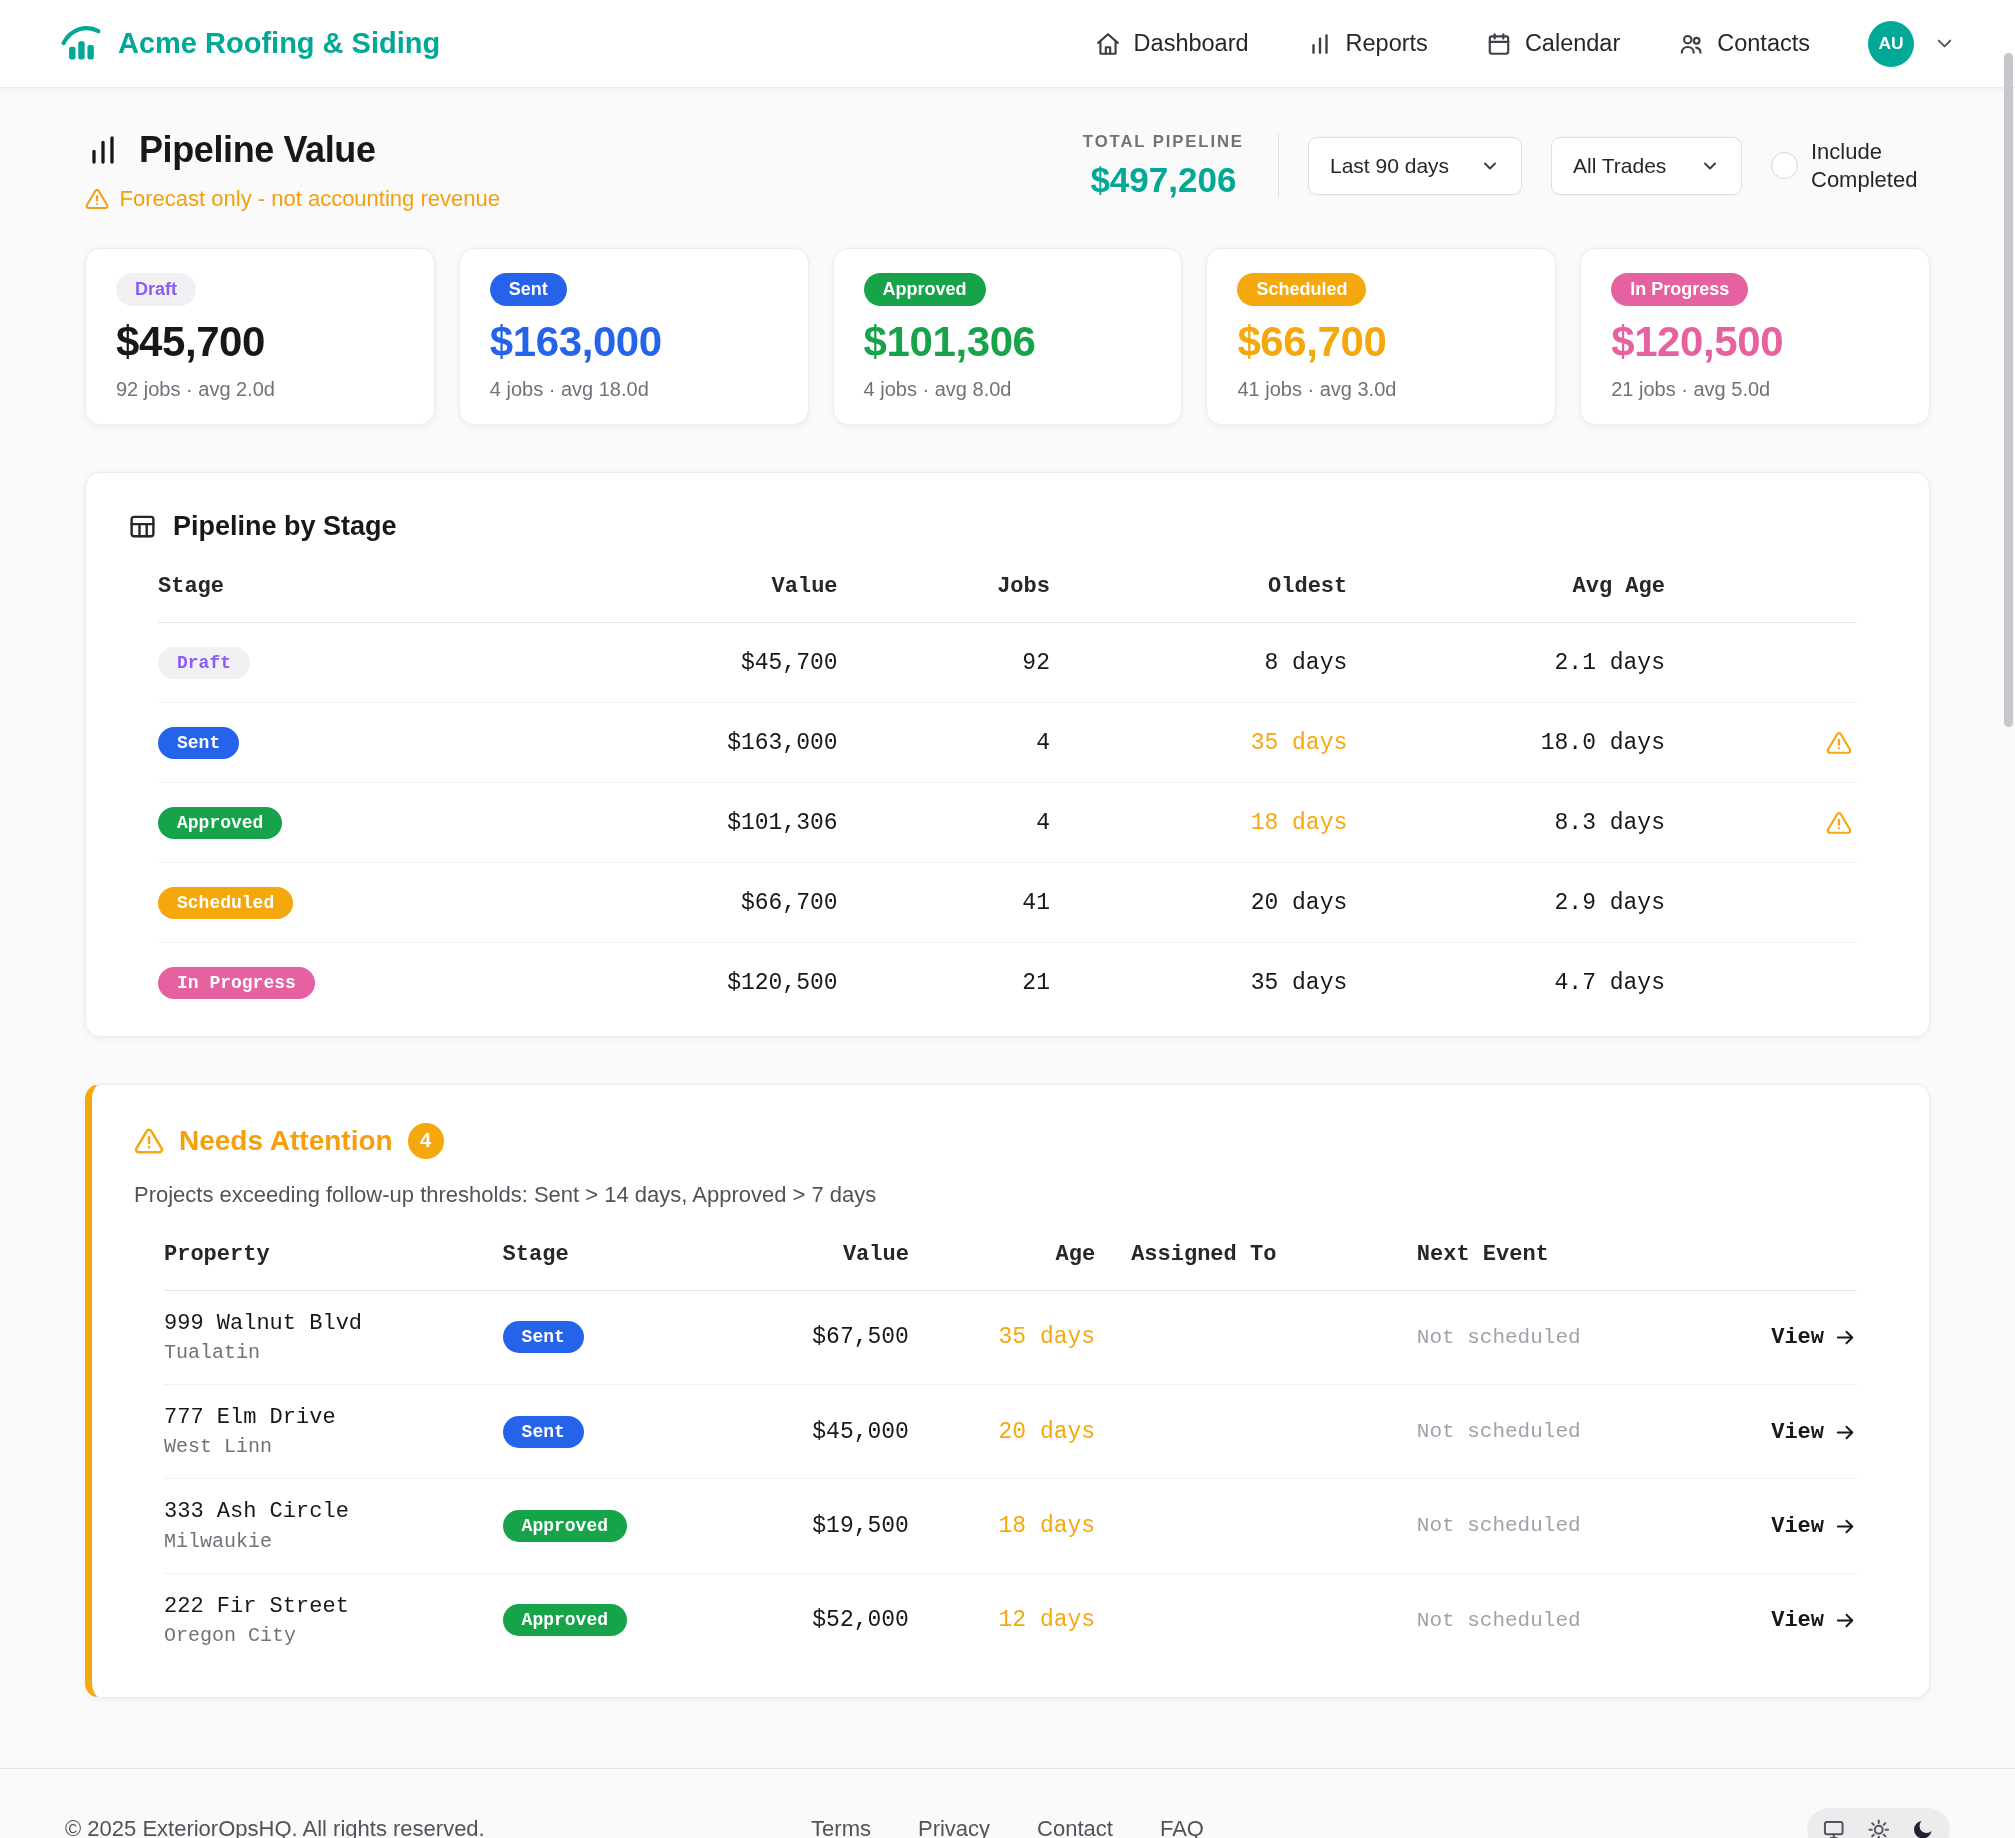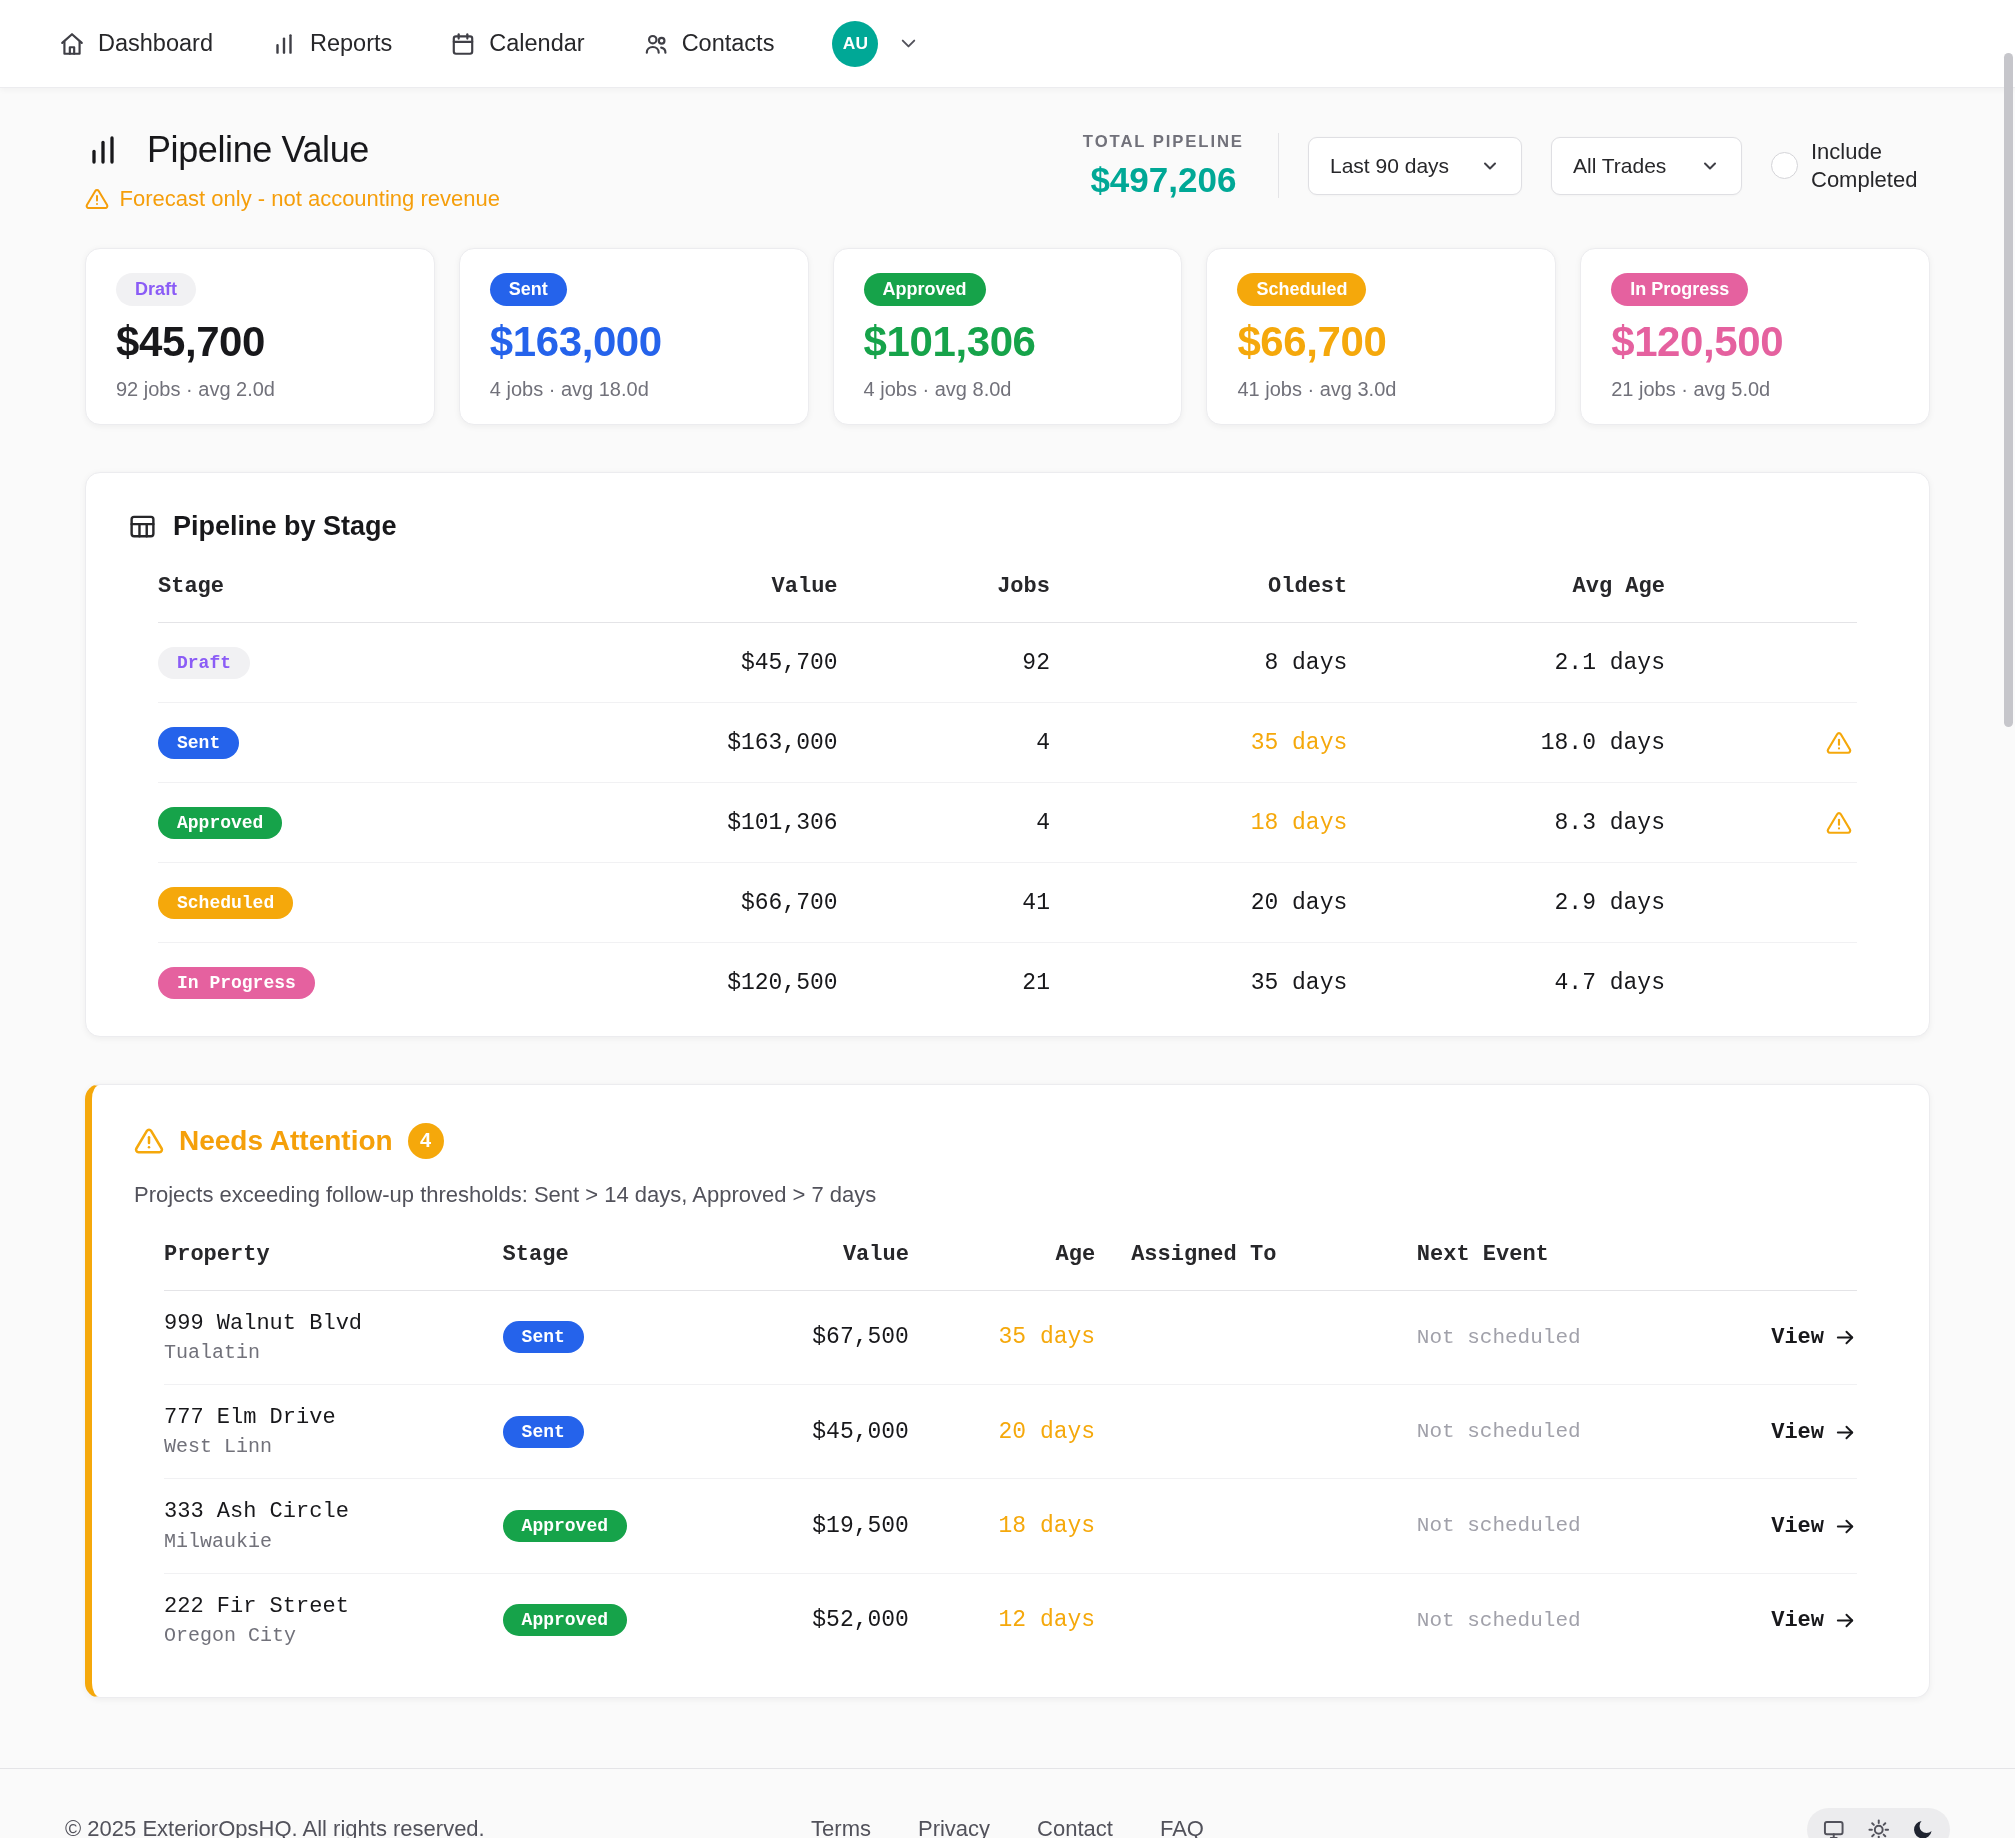--- a/index.html
+++ b/index.html
@@ -27,21 +27,21 @@
   .avatar { width:46px; height:46px; border-radius:50%; background:#00a896; color:#fff;
     display:flex; align-items:center; justify-content:center; font-size:17.4px; font-weight:700; }
   .user-menu .chev svg { width:23px; height:23px; color:#52525b; }
 
   
   .main { padding:41px 85px 0; }
 
   .page-head { display:flex; justify-content:space-between; align-items:flex-start; }
   .title-row { display:flex; align-items:center; gap:18px; }
   .title-row .title-icon svg { width:36px; height:36px; color:#18181b; }
-  h1 { font-size:36px; font-weight:400; letter-spacing:-0.4px;margin-left:8px; }
+  h1 { font-size:36px; font-weight:700; letter-spacing:-0.4px; }
   .forecast-warning { display:flex; align-items:center; gap:10.6px; color:#f59e0b; font-size:22px; margin-top:15px; }
   .forecast-warning svg { width:24px; height:24px; }
 
   .head-right { display:flex; align-items:center; gap:29px; padding-top:3px; }
   .total-block { text-align:center; margin-right:4.6px; }
   .total-label { font-size:16.7px; font-weight:600; letter-spacing:1.9px; color:#71717a; }
   .total-value { font-size:35px; font-weight:800; color:#00a896; margin-top:7.6px; }
   .v-divider { width:1.5px; height:65px; background:#e4e4e7; }
 
   .select {
@@ -125,20 +125,31 @@
 
   
   .scrollbar-thumb { position:absolute; right:2.3px; top:53px; width:9px; height:674px; background:#c6c6cb; border-radius:5.3px; z-index:50; }
 </style>
 </head>
 <body>
 
 <div class="scrollbar-thumb"></div>
 
 <header class="topbar">
+  <div class="brand">
+    <span class="logo">
+      <svg width="44" height="44" viewBox="0 0 48 48" fill="none">
+        <path d="M5 23 C13 7, 30 3, 43 10" stroke="#00a896" stroke-width="4.5" stroke-linecap="round"></path>
+        <rect x="11" y="27" width="7" height="14" rx="2.5" fill="#00a896"></rect>
+        <rect x="21" y="21" width="7" height="20" rx="2.5" fill="#00a896"></rect>
+        <rect x="31" y="25" width="7" height="16" rx="2.5" fill="#00a896"></rect>
+      </svg>
+    </span>
+    <span class="brand-name">Acme Roofing &amp; Siding</span>
+  </div>
 
   <nav class="nav">
     <a class="nav-item">
       <span>
         <svg viewBox="0 0 24 24" fill="none" stroke="currentColor" stroke-width="2" stroke-linecap="round" stroke-linejoin="round">
             <path d="M3 11 12 3l9 8"></path>
             <path d="M5 10v11h14V10"></path>
             <path d="M10 21v-6h4v6"></path>
           </svg>
       </span>

